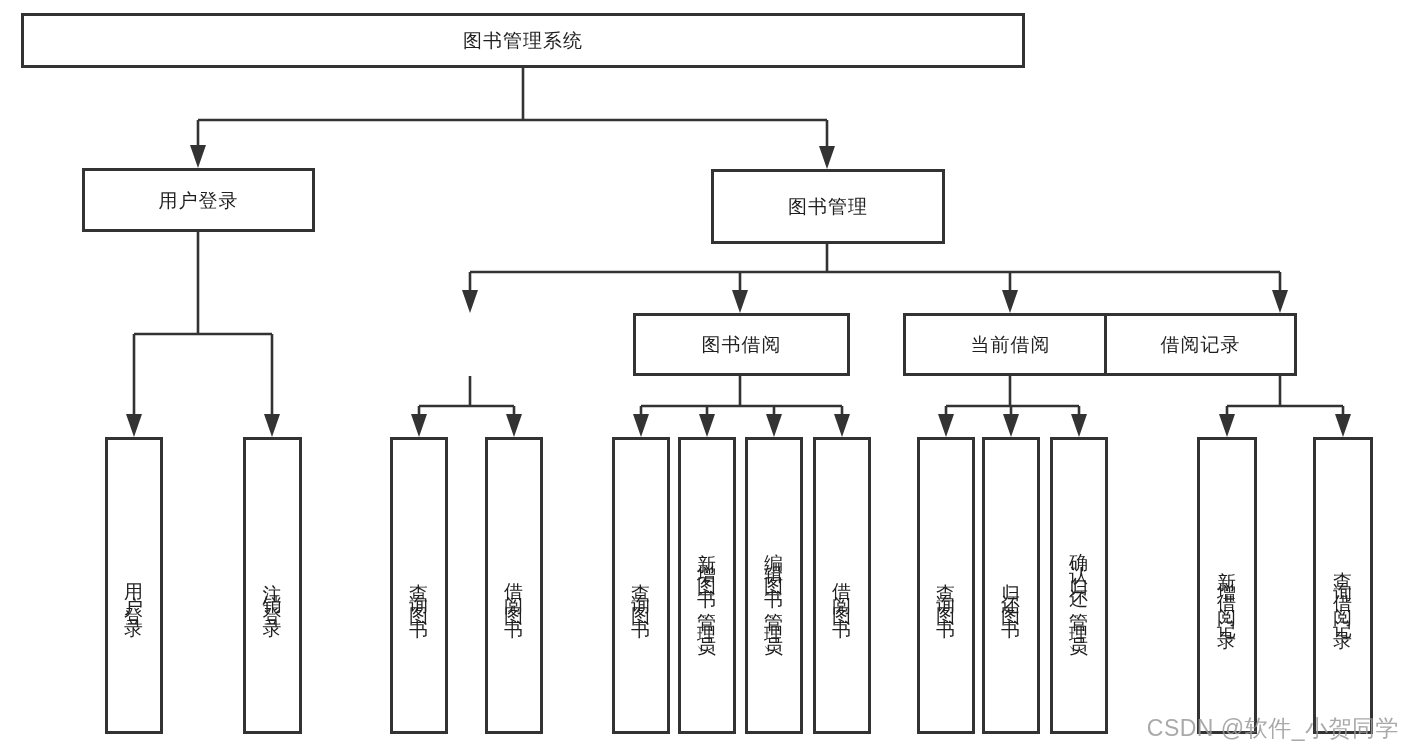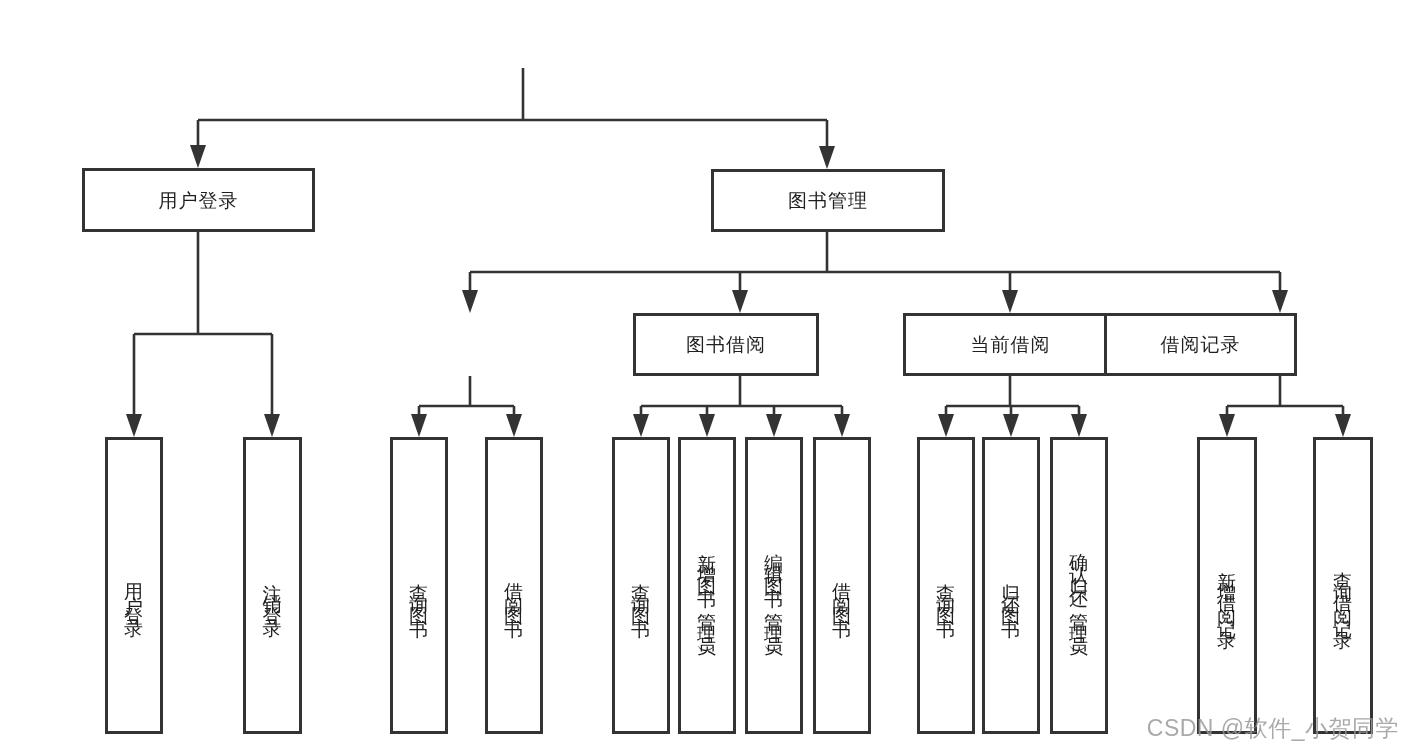--- a/index.html
+++ b/index.html
@@ -39,23 +39,23 @@
     text-orientation:mixed;
     font-size:19px;
     letter-spacing:12px;
     line-height:1;
     margin-bottom:-12px;
     white-space:nowrap;
   }
   
   .n-root          {left:21px;  top:13px;  width:1004px; height:55px;}
   .n-user-login    {left:82px;  top:168px; width:233px;  height:64px;}
-  .n-book-mgmt     {left:711px; top:169px; width:234px;  height:63px;}
+  .n-book-mgmt     {left:711px; top:169px; width:234px;  height:75px;}
   .n-new-book-rec  {left:363px; top:313px; width:215px;  height:63px;}
-  .n-book-borrow   {left:633px; top:313px; width:186px;  height:63px;text-align:center;}
+  .n-book-borrow   {left:633px; top:313px; width:217px;  height:63px;text-align:center;}
   .n-current-borrow{left:903px; top:313px; width:215px;  height:63px;text-align:center;}
   .n-borrow-record {left:1104px;top:313px; width:193px;  height:63px;}
   .leaf{top:437px;height:297px;width:58px;}
   .n-leaf-user-login    {left:105px;}
   .n-leaf-logout        {left:243px;width:59px;}
   .n-leaf-query-book-a  {left:390px;}
   .n-leaf-borrow-book-a {left:485px;}
   .n-leaf-query-book-b  {left:612px;}
   .n-leaf-add-book      {left:678px;}
   .n-leaf-edit-book     {left:745px;}
@@ -115,20 +115,23 @@
       <polygon points="766,414 782,414 774,437"></polygon>
       <polygon points="834,414 850,414 842,437"></polygon>
       <polygon points="938,414 954,414 946,437"></polygon>
       <polygon points="1003,414 1019,414 1011,437"></polygon>
       <polygon points="1071,414 1087,414 1079,437"></polygon>
       <polygon points="1219,414 1235,414 1227,437"></polygon>
       <polygon points="1335,414 1351,414 1343,437"></polygon>
     </g>
   </svg>
 
+  <div class="node n-root">
+    <span class="hlabel">图书管理系统</span>
+  </div>
 
   <div class="node n-user-login">
     <span class="hlabel">用户登录</span>
   </div>
   <div class="node n-book-mgmt">
     <span class="hlabel">图书管理</span>
   </div>
 
   <div class="node n-book-borrow">
     <span class="hlabel">图书借阅</span>

